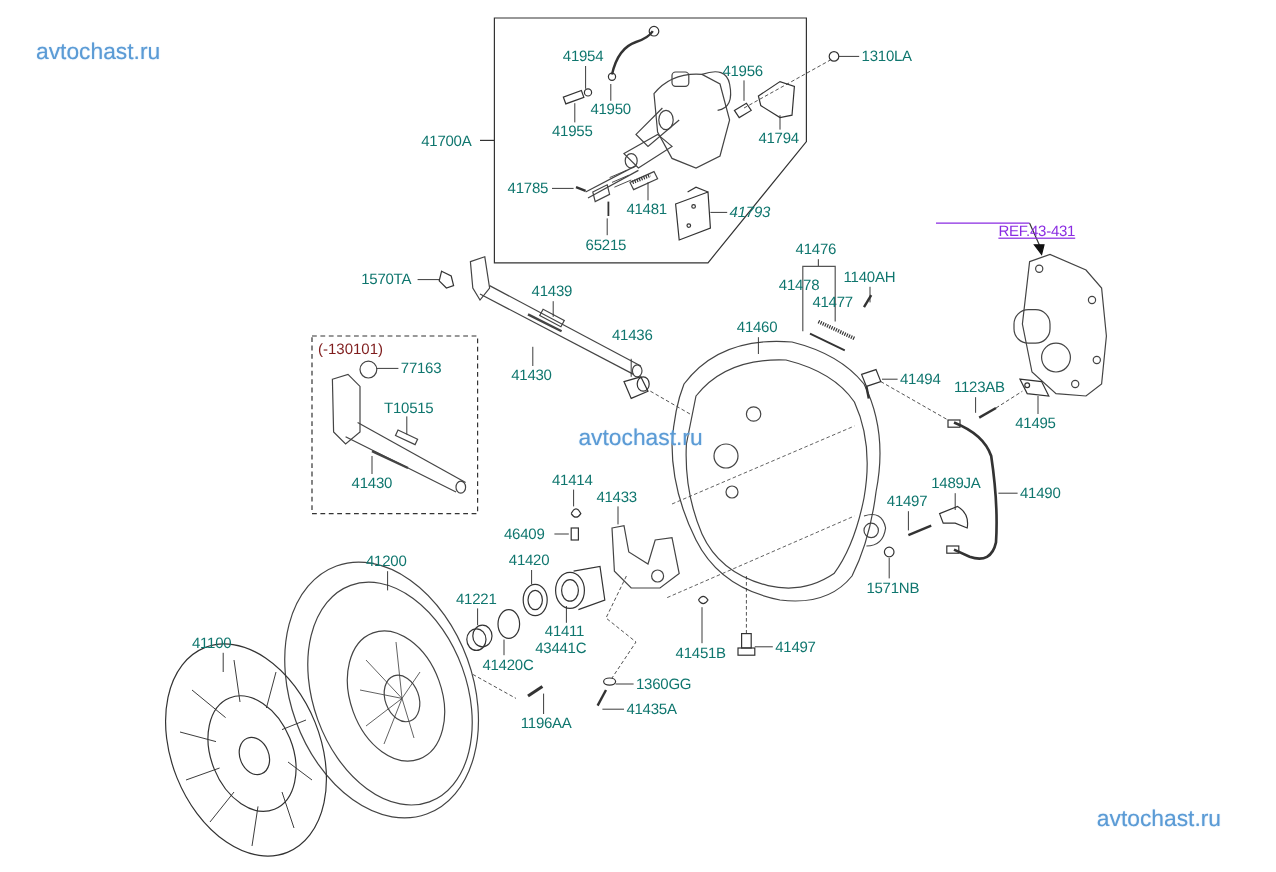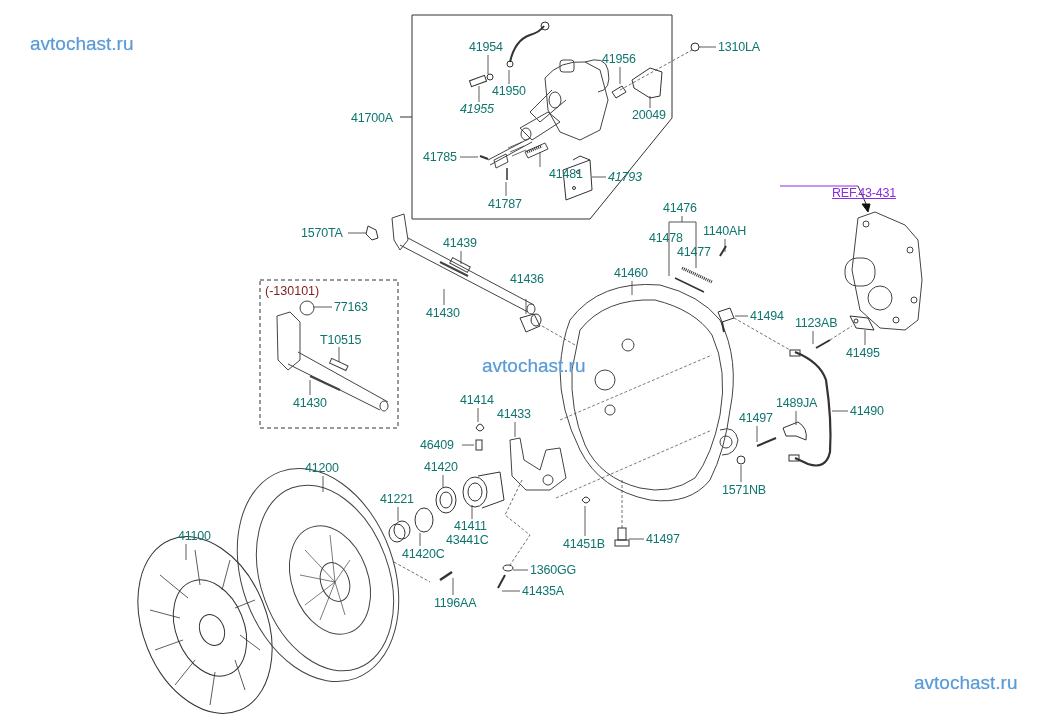--- a/index.html
+++ b/index.html
@@ -236,29 +236,29 @@
 <div class="wm" style="left:30px;top:33px;">avtochast.ru</div>
 <div class="wm" style="left:482px;top:355px;">avtochast.ru</div>
 <div class="wm" style="left:914px;top:672px;">avtochast.ru</div>
 
 <div class="lbl ref" style="left:784px;top:186px;margin-left:48px;">REF.43-431</div>
 
 <div class="note" style="left:265px;top:284px;">(-130101)</div>
 
 <div class="lbl" style="left:469px;top:40px;">41954</div>
 <div class="lbl" style="left:492px;top:84px;">41950</div>
-<div class="lbl" style="left:460px;top:102px;font-style:italic;">41955</div>
+<div class="lbl" style="left:460px;top:102px;">41955</div>
 <div class="lbl" style="left:602px;top:52px;">41956</div>
 <div class="lbl" style="left:718px;top:40px;">1310LA</div>
-<div class="lbl" style="left:632px;top:108px;">20049</div>
+<div class="lbl" style="left:632px;top:108px;">41794</div>
 <div class="lbl" style="left:351px;top:111px;">41700A</div>
 <div class="lbl" style="left:423px;top:150px;">41785</div>
-<div class="lbl" style="left:549px;top:167px;">41481</div>
+<div class="lbl" style="left:522px;top:167px;">41481</div>
 <div class="lbl" style="left:608px;top:170px;font-style:italic;">41793</div>
-<div class="lbl" style="left:488px;top:197px;">41787</div>
+<div class="lbl" style="left:488px;top:197px;">65215</div>
 <div class="lbl" style="left:301px;top:226px;">1570TA</div>
 <div class="lbl" style="left:443px;top:236px;">41439</div>
 <div class="lbl" style="left:663px;top:201px;">41476</div>
 <div class="lbl" style="left:649px;top:231px;">41478</div>
 <div class="lbl" style="left:703px;top:224px;">1140AH</div>
 <div class="lbl" style="left:677px;top:245px;">41477</div>
 <div class="lbl" style="left:614px;top:266px;">41460</div>
 <div class="lbl" style="left:510px;top:272px;">41436</div>
 <div class="lbl" style="left:426px;top:306px;">41430</div>
 <div class="lbl" style="left:334px;top:300px;">77163</div>
@@ -275,21 +275,21 @@
 <div class="lbl" style="left:776px;top:396px;">1489JA</div>
 <div class="lbl" style="left:850px;top:404px;">41490</div>
 <div class="lbl" style="left:722px;top:483px;">1571NB</div>
 <div class="lbl" style="left:305px;top:461px;">41200</div>
 <div class="lbl" style="left:380px;top:492px;">41221</div>
 <div class="lbl" style="left:454px;top:519px;">41411</div>
 <div class="lbl" style="left:446px;top:533px;">43441C</div>
 <div class="lbl" style="left:402px;top:547px;">41420C</div>
 <div class="lbl" style="left:563px;top:537px;">41451B</div>
 <div class="lbl" style="left:646px;top:532px;">41497</div>
-<div class="lbl" style="left:178px;top:529px;text-align:right;">41100</div>
+<div class="lbl" style="left:160px;top:529px;text-align:right;">41100</div>
 <div class="lbl" style="left:530px;top:563px;">1360GG</div>
 <div class="lbl" style="left:434px;top:596px;">1196AA</div>
 <div class="lbl" style="left:522px;top:584px;">41435A</div>
 
 <svg width="1063" height="727" style="position:absolute;left:0;top:0;pointer-events:none" stroke="#333" stroke-width="0.8" fill="none">
   <line x1="488" y1="55" x2="488" y2="74"></line>
   <line x1="509" y1="70" x2="509" y2="84"></line>
   <line x1="479" y1="86" x2="479" y2="102"></line>
   <line x1="620" y1="67" x2="620" y2="84"></line>
   <line x1="699" y1="47" x2="716" y2="47"></line>

